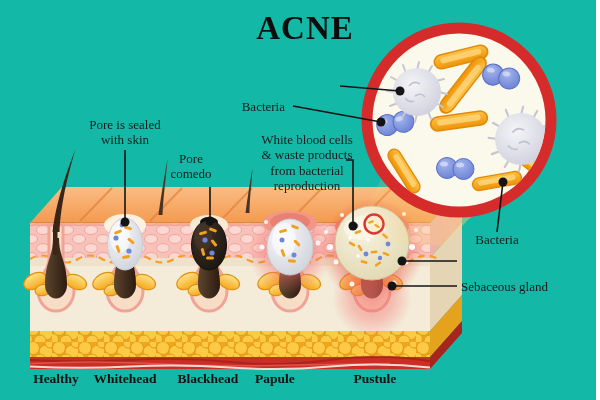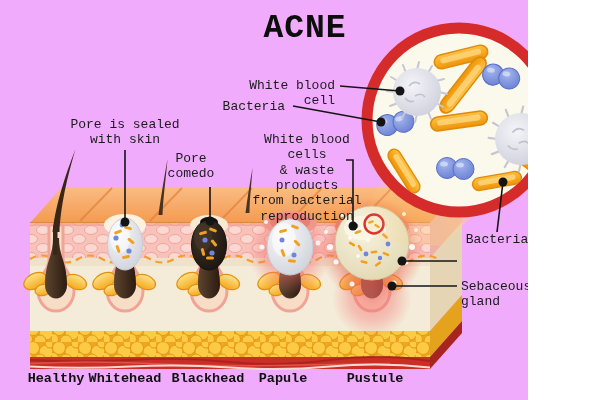--- a/index.html
+++ b/index.html
@@ -1,33 +1,33 @@
 <!DOCTYPE html>
 <html><head>
 <meta charset="utf-8">
 <style>
   html,body{margin:0;padding:0;background:#fff;}
-  #stage{position:relative;width:528px;height:400px;background:#f0abfc;overflow:hidden;
-         font-family:Liberation Mono, monospace;}
+  #stage{position:relative;width:596px;height:400px;background:#14b8a6;overflow:hidden;
+         font-family:Liberation Serif, serif;}
   #illustration{position:absolute;left:0;top:0;}
   .lbl{position:absolute;font-size:13px;line-height:1.18;color:#1b1b1b;white-space:pre-line;}
   #title{position:absolute;left:200px;top:10px;width:210px;text-align:center;
          font-size:33px;font-weight:bold;letter-spacing:1px;color:#0d0d0d;}
   #lbl-pore{left:62px;top:117px;width:126px;text-align:center;}
   #lbl-open{left:151px;top:151px;width:80px;text-align:center;}
   #lbl-wbc{left:225px;top:78px;width:110px;text-align:right;}
   #lbl-bact-top{left:185px;top:99px;width:100px;text-align:right;}
   #lbl-waste{left:246px;top:132px;width:122px;text-align:center;}
   #lbl-bact-bottom{left:457px;top:232px;width:80px;text-align:center;}
   #lbl-inflammation{left:461px;top:254px;}
   #lbl-sebaceous{left:461px;top:279px;}
   .stage-lbl{position:absolute;top:371px;font-weight:bold;font-size:13.5px;
              text-align:center;color:#101010;}
   #st-0{left:21px;width:70px;} #st-1{left:85px;width:80px;} #st-2{left:168px;width:80px;}
-  #st-3{left:248px;width:70px;} #st-4{left:340px;width:70px;}
+  #st-3{left:240px;width:70px;} #st-4{left:340px;width:70px;}
 </style>
 </head>
 <body>
 
 <div id="stage">
 
 <svg id="illustration" width="600" height="400" viewBox="0 0 600 400">
   <defs>
     <linearGradient id="topGrad" x1="0" y1="0" x2="0" y2="1">
       <stop offset="0" stop-color="#fabc85"></stop>
@@ -341,21 +341,20 @@
     <circle cx="402" cy="261" r="4.5"></circle>
         <circle cx="392" cy="286" r="4.5"></circle>
   </g>
 </svg>
 
 <div id="title">ACNE</div>
 <div class="lbl" id="lbl-pore">Pore is sealed
 with skin</div>
 <div class="lbl" id="lbl-open">Pore
 comedo</div>
-<div class="lbl" id="lbl-wbc">White blood cell</div>
 <div class="lbl" id="lbl-bact-top">Bacteria</div>
 <div class="lbl" id="lbl-waste">White blood cells
 &amp; waste products
 from bacterial
 reproduction</div>
 <div class="lbl" id="lbl-bact-bottom">Bacteria</div>
 <div class="lbl" id="lbl-sebaceous">Sebaceous gland</div>
 
 <div class="stage-lbl" id="st-1">Whitehead</div>
 <div class="stage-lbl" id="st-0">Healthy</div>

